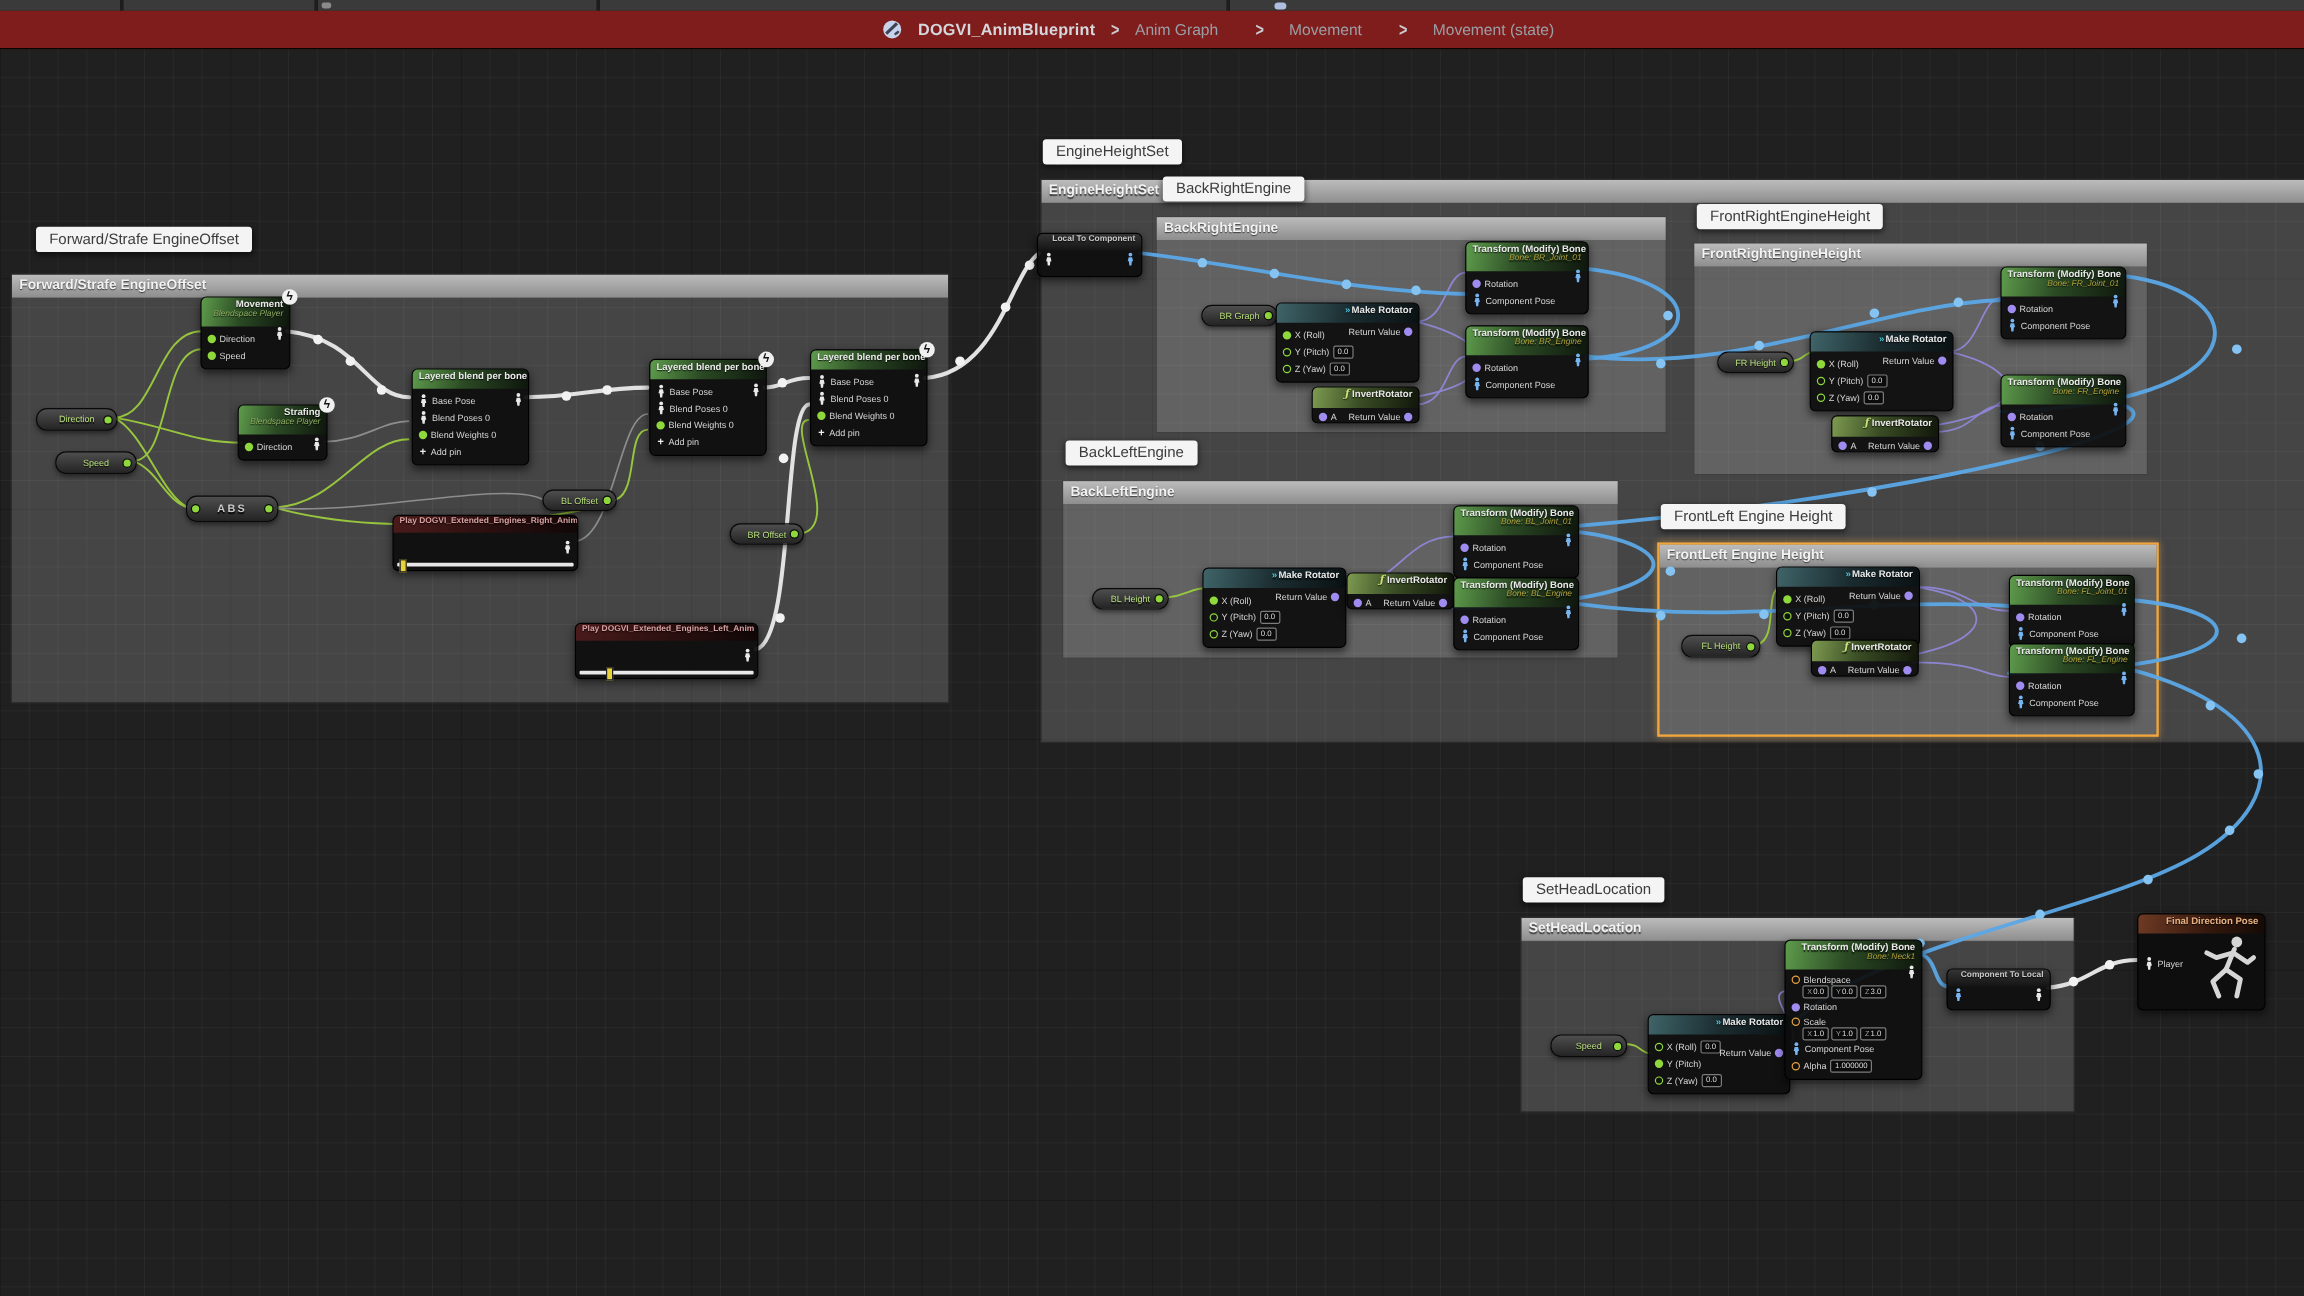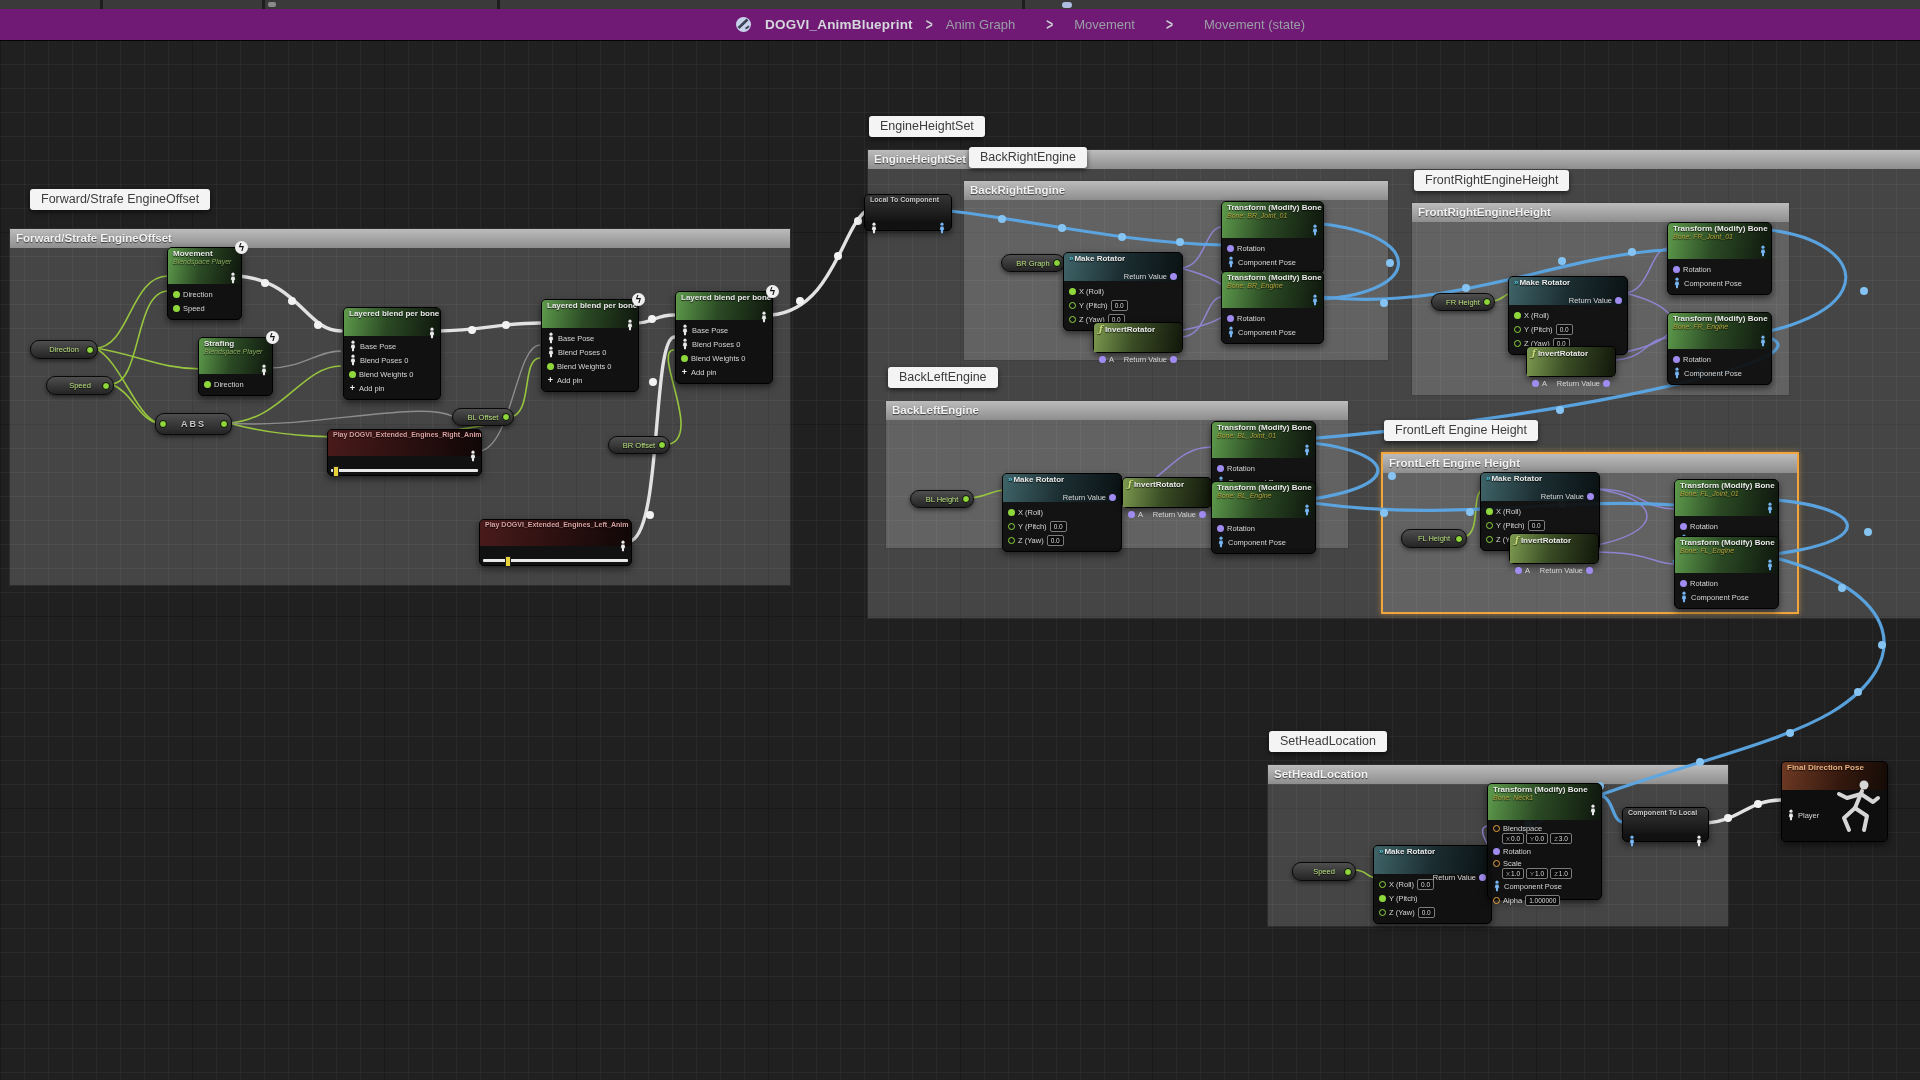--- a/index.html
+++ b/index.html
@@ -3,21 +3,21 @@
 <meta charset="utf-8">
 <style>
   html,body{margin:0;padding:0;background:#141414;font-family:"Liberation Sans",sans-serif;}
   #stage{position:relative;width:1920px;height:1080px;overflow:hidden;background:#1f1f1f;}
 
   
   #tabstrip{position:absolute;left:0;top:0;width:1920px;height:9px;background:#3a3a3a;z-index:20;}
   #tabstrip .notch{position:absolute;top:0;width:3px;height:9px;background:#1d1d1d;}
   #tabstrip .blip{position:absolute;top:2px;width:10px;height:6px;border-radius:3px;background:#aebde0;}
   #tabstrip .blip2{position:absolute;top:2px;width:8px;height:5px;border-radius:2px;background:#8a8a8a;}
-  #topbar{position:absolute;left:0;top:9px;width:1920px;height:31px;background:#701a75;border-bottom:1px solid #050505;z-index:20;}
+  #topbar{position:absolute;left:0;top:9px;width:1920px;height:31px;background:#7f1d1d;border-bottom:1px solid #050505;z-index:20;}
   #crumbs{position:absolute;left:735px;top:0;height:31px;display:flex;align-items:center;gap:13px;}
   .crumb-root{color:#d4d7db;font-size:13.5px;font-weight:bold;letter-spacing:.2px;}
   .crumb{color:#9a9fa5;font-size:13px;}
   .sep{color:#c9ccd1;font-size:12px;font-weight:bold;transform:scaleY(1.3);}
 
   
   #graph{position:absolute;left:0;top:40px;width:1920px;height:1040px;background-color:#202020;
     background-image:
       linear-gradient(rgba(255,255,255,0.04) 1px, transparent 1px),
       linear-gradient(90deg, rgba(255,255,255,0.04) 1px, transparent 1px),
@@ -34,22 +34,22 @@
   .tooltip{position:absolute;z-index:6;background:#f4f4f4;color:#3c3c3c;font-size:12.5px;padding:3px 11px 4px;
     border-radius:3px;box-shadow:0 2px 5px rgba(0,0,0,.6);white-space:nowrap;}
   .tooltip::after{content:"";position:absolute;left:8px;bottom:-7px;border:7px solid transparent;border-top-color:#f4f4f4;border-left-width:4px;border-right-width:4px;}
 
   
   #wires{position:absolute;left:0;top:0;width:1920px;height:1080px;z-index:2;pointer-events:none;}
 
   
   .node{position:absolute;z-index:3;background:rgba(13,13,13,0.93);border:1px solid #000;border-radius:5px;
     box-shadow:0 3px 7px rgba(0,0,0,.55);color:#cfcfcf;}
-  .nhdr{position:relative;padding:1px 5px 18px;border-radius:4px 4px 0 0;font-size:8px;font-weight:bold;color:#e9e9e9;
-    text-shadow:0 1px 1px rgba(0,0,0,.8);white-space:nowrap;overflow:hidden;}
+  .nhdr{position:relative;padding:1px 5px 6px;border-radius:4px 4px 0 0;font-size:8px;font-weight:bold;color:#e9e9e9;
+    text-shadow:0 1px 1px rgba(0,0,0,.8);white-space:nowrap;overflow:hidden;text-align:right;}
   .hdr-green{background:linear-gradient(100deg,#5e9b4c 0%,#2b4a24 45%,#0e160d 100%);}
   .hdr-make{background:linear-gradient(100deg,#3f6468 0%,#1b2d31 50%,#0a1113 100%);}
   .hdr-func{background:linear-gradient(100deg,#7d9a50 0%,#3a4d25 45%,#11160a 100%);}
   .hdr-play{background:linear-gradient(100deg,#4a1b1b 0%,#2a0f0f 55%,#100707 100%);color:#d8a0a0;}
   .hdr-final{background:linear-gradient(100deg,#6e3a24 0%,#35190e 55%,#140a06 100%);color:#e8b181;}
   .hdr-plain{background:linear-gradient(180deg,#343434,#141414);color:#c8c8c8;}
   .sub{font-size:7px;font-style:italic;font-weight:normal;line-height:8px;}
   .sub.bs{color:#8fae62;}
   .sub.bone{color:#b2a23c;}
   .rows{padding:3px 0 4px;}
@@ -108,21 +108,21 @@
             <path d="M3.5 12 L12.5 3.5" stroke="#3c4354" stroke-width="2.6"></path>
             <path d="M10.5 12.6 A7.5 7.5 0 0 0 13.9 10" stroke="#3c4354" stroke-width="2" fill="none"></path>
           </svg>
       </span>
       <span class="crumb-root">DOGVI_AnimBlueprint</span>
       <span class="sep">&gt;</span>
       <span class="crumb">Anim Graph</span>
       <span class="sep" style="margin-left:18px">&gt;</span>
       <span class="crumb" style="margin-left:8px">Movement</span>
       <span class="sep" style="margin-left:18px">&gt;</span>
-      <span class="crumb" style="margin-left:18px">Movement (state)</span>
+      <span class="crumb" style="margin-left:8px">Movement (state)</span>
     </div>
   </div>
 
   <div id="graph"></div>
 
   <div class="comment" style="left:9px;top:228px;width:780px;height:356px">
     <div class="chdr">Forward/Strafe EngineOffset</div>
   </div>
   <div class="comment" style="left:867px;top:149px;width:1052px;height:468px">
     <div class="chdr">EngineHeightSet</div>

